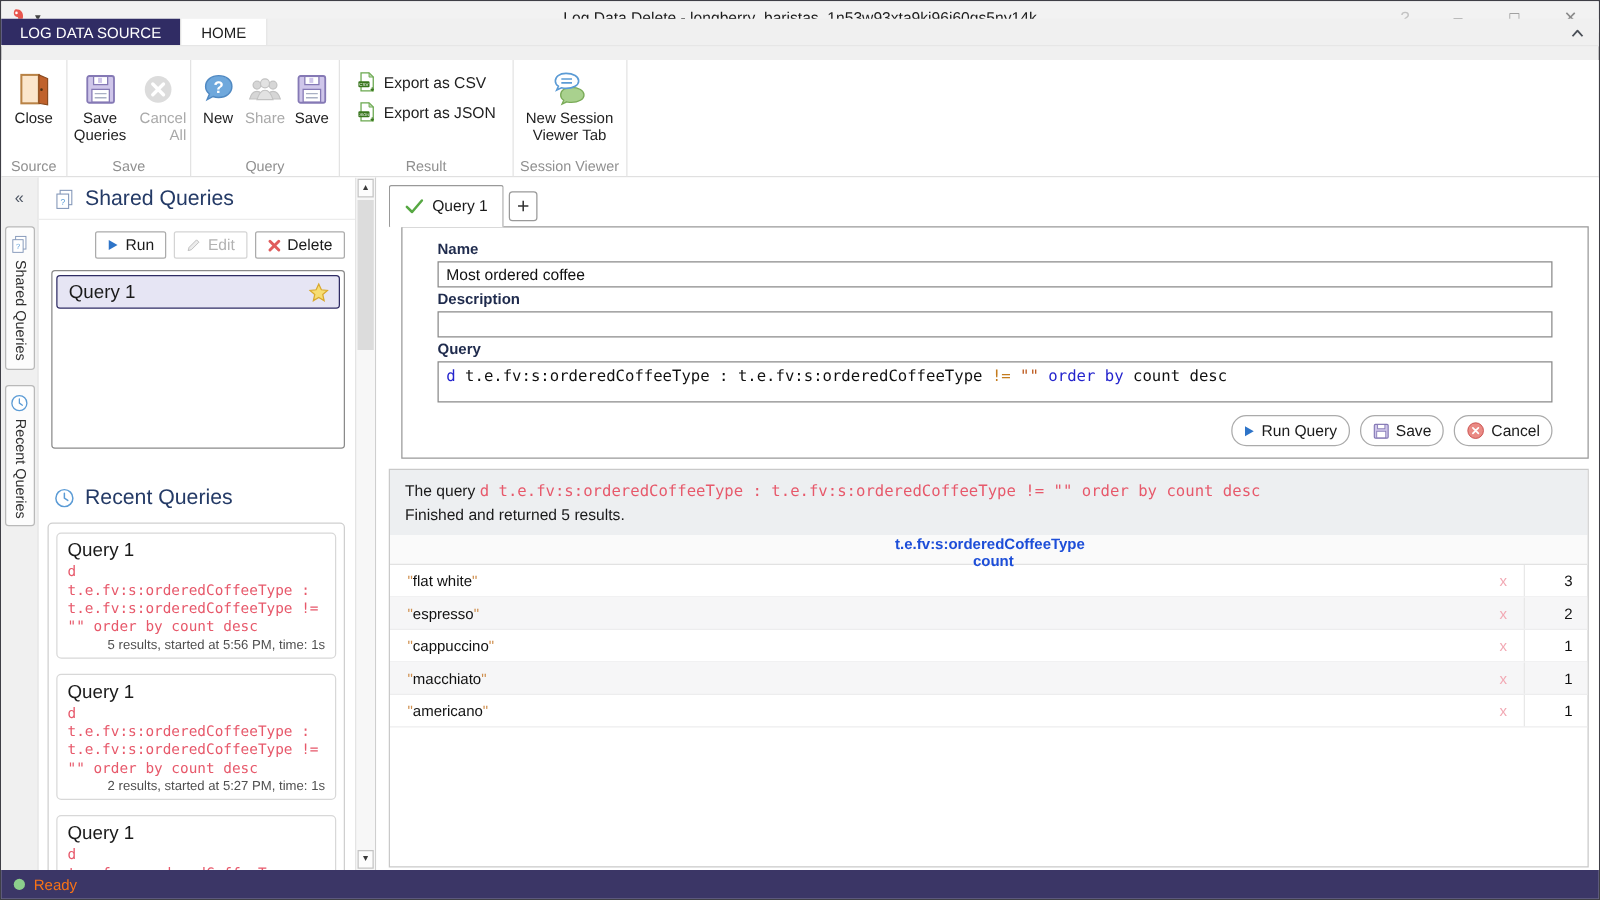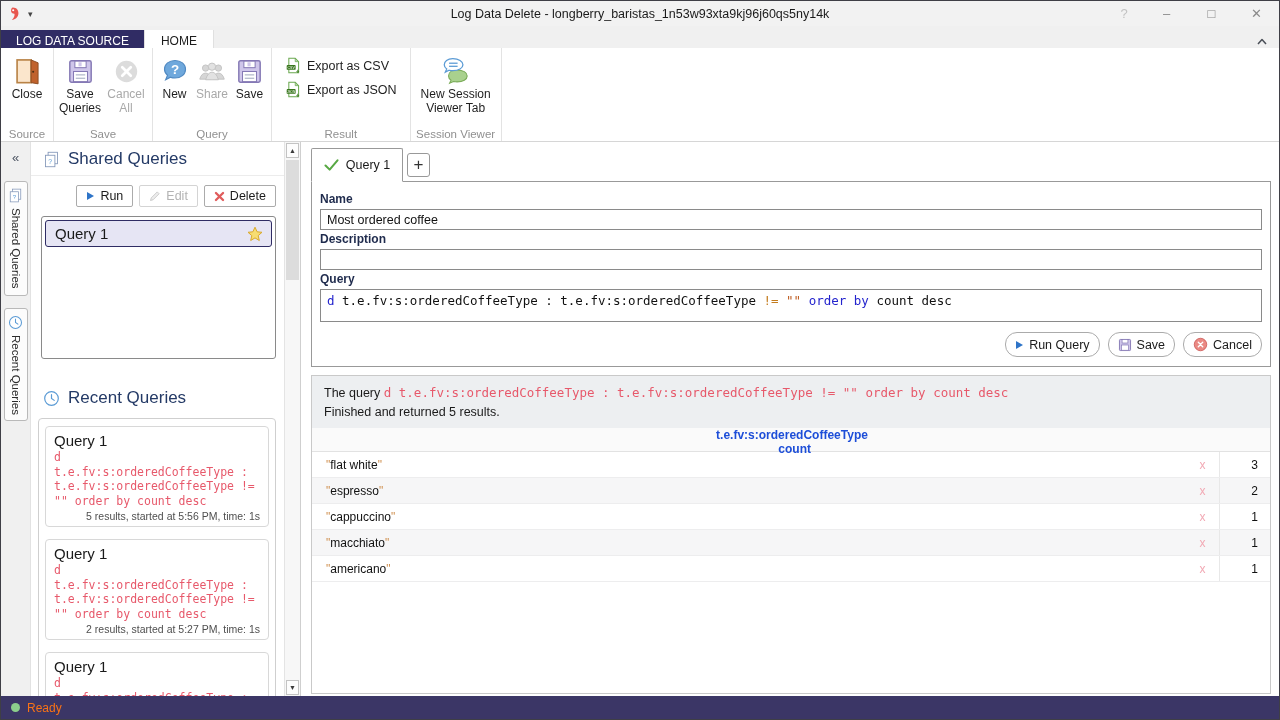--- a/index.html
+++ b/index.html
@@ -10,33 +10,33 @@
   
   .titlebar { position:absolute; left:0; top:0; right:0; height:25px; background:#f2f2f2; display:flex; align-items:center; padding:0 6px; }
   .app-icon { width:15px; height:15px; display:inline-block; }
   .qat-caret { font-size:9px; color:#444; margin-left:6px; }
   .title-text { position:absolute; left:0; right:0; text-align:center; font-size:12.5px; color:#1a1a1a; }
   .win-controls { position:absolute; right:0; top:0; height:25px; display:flex; align-items:center; }
   .win-btn { width:45px; height:25px; display:flex; align-items:center; justify-content:center; font-size:13px; color:#8a8a8a; }
   .help-btn { color:#c2c2c2; font-size:13px; width:40px; }
 
   
-  .ribbon-tabrow { position:absolute; left:0; top:29px; right:0; height:22px; background:#f0f0f0; display:flex; align-items:stretch; border-bottom:1px solid #e6e6e6; }
+  .ribbon-tabrow { position:absolute; left:0; top:14px; right:0; height:22px; background:#f0f0f0; display:flex; align-items:stretch; border-bottom:1px solid #e6e6e6; }
   .file-tab { background:#302c64; color:#fff; font-size:12px; padding:0 15px; display:flex; align-items:center; }
   .home-tab { background:#fff; color:#1c1c1c; font-size:12px; padding:0 16px; display:flex; align-items:center; border-left:1px solid #e0e0e0; border-right:1px solid #e0e0e0; }
   .ribbon-collapse { position:absolute; right:8px; top:2px; width:18px; height:18px; display:flex; align-items:center; justify-content:center; }
 
   
   .ribbon { position:absolute; left:0; top:47px; right:0; height:94px; background:#fff; border-bottom:1px solid #d6d6d6; display:flex; }
   .rgroup { position:relative; border-right:1px solid #e3e3e3; padding:3px 3px 16px 3px; display:flex; align-items:flex-start; }
   .rgroup-label { position:absolute; bottom:1px; left:0; right:0; text-align:center; color:#909090; font-size:11.5px; }
   .bigbtn { width:46px; padding-top:3px; display:flex; flex-direction:column; align-items:center; font-size:12px; line-height:13.5px; color:#1e1e1e; text-align:center; }
   .bigbtn .ic { width:32px; height:34px; display:flex; align-items:center; justify-content:center; }
   .bigbtn.wide { width:84px; }
-  .bigbtn.dis { color:#a9a9a9; }
+  .bigbtn.dis { color:#a9a9a9;text-align:right; }
   .smallcol { display:flex; flex-direction:column; gap:3px; padding:4px 6px; }
   .smallbtn { display:flex; align-items:center; gap:5px; font-size:12.5px; color:#1e1e1e; height:21px; padding:0 4px; }
 
   
   .workspace { position:absolute; left:0; top:141px; right:0; bottom:23px; background:#fff; }
 
   
   .rail { position:absolute; left:0; top:0; width:30px; height:100%; background:#f0f0f0; border-right:1px solid #e2e2e2; }
   .rail-collapse { display:block; text-align:center; margin-top:8px; font-size:13px; color:#4d5563; }
   .rail-tab { width:24px; margin:0 auto; border:1px solid #b9b9b9; border-radius:3px; background:#fcfcfc; display:flex; flex-direction:column; align-items:center; padding:6px 0; gap:5px; }
@@ -65,21 +65,21 @@
   .scroll-arrow { position:absolute; left:1px; width:13px; height:15px; background:#fdfdfd; border:1px solid #c3c3c3; display:flex; align-items:center; justify-content:center; font-size:7px; color:#3a3a3a; }
   .scroll-up { top:1px; }
   .scroll-down { bottom:1px; }
   .scroll-thumb { position:absolute; left:1px; top:18px; width:13px; height:120px; background:#dcdcdc; }
 
   
   .mainarea { position:absolute; left:300px; top:0; right:0; height:100%; background:#fff; }
   .qtab { position:absolute; left:10px; top:6px; width:92px; height:34px; background:#fff; border:1px solid #999; border-bottom:1px solid #fff; border-radius:2px 2px 0 0; display:flex; align-items:center; justify-content:center; gap:7px; font-size:12.5px; color:#1a1a1a; z-index:3; }
   .addtab { position:absolute; left:106px; top:11px; width:23px; height:24px; border:1px solid #999; border-radius:3px; background:#fff; display:flex; align-items:center; justify-content:center; font-size:17px; color:#333; z-index:3; }
 
-  .form-panel { position:absolute; left:10px; right:8px; top:39px; height:186px; border:1px solid #999; background:#fff; padding:8px 8px; z-index:2; }
+  .form-panel { position:absolute; left:20px; right:8px; top:39px; height:186px; border:1px solid #999; background:#fff; padding:8px 28px; z-index:2; }
   .flabel { font-size:12px; font-weight:bold; color:#1f2b4d; margin:2px 0 3px 0; }
   .finput { display:block; width:100%; height:21px; border:1px solid #8a8a8a; border-radius:0; font-size:12.5px; color:#111; padding:0 6px; font-family:"Liberation Sans", sans-serif; outline:none; background:#fff; }
   .qeditor { width:100%; height:33px; border:1px solid #8a8a8a; font-family:"DejaVu Sans Mono", monospace; font-size:12.5px; padding:3px 6px; white-space:pre; color:#111; overflow:hidden; }
   .tok-kw { color:#2424cd; } .tok-op { color:#c47c1e; } .tok-str { color:#bd5a1e; }
   .form-btnrow { display:flex; justify-content:flex-end; gap:8px; margin-top:10px; }
   .fbtn { display:inline-flex; align-items:center; gap:5px; border:1px solid #ababab; background:#fff; border-radius:12px; height:25px; padding:0 9px; font-size:12.5px; color:#1b1b1b; }
 
   .results-panel { position:absolute; left:10px; right:8px; top:233px; bottom:2px; border:1px solid #c9c9c9; background:#fff; overflow:hidden; }
   .rinfo { background:#edeff1; padding:7px 12px 6px 12px; font-size:12.5px; line-height:19px; color:#1a1a1a; }
   .rinfo .codeq { font-family:"DejaVu Sans Mono", monospace; color:#e7596b; font-size:12.5px; }

